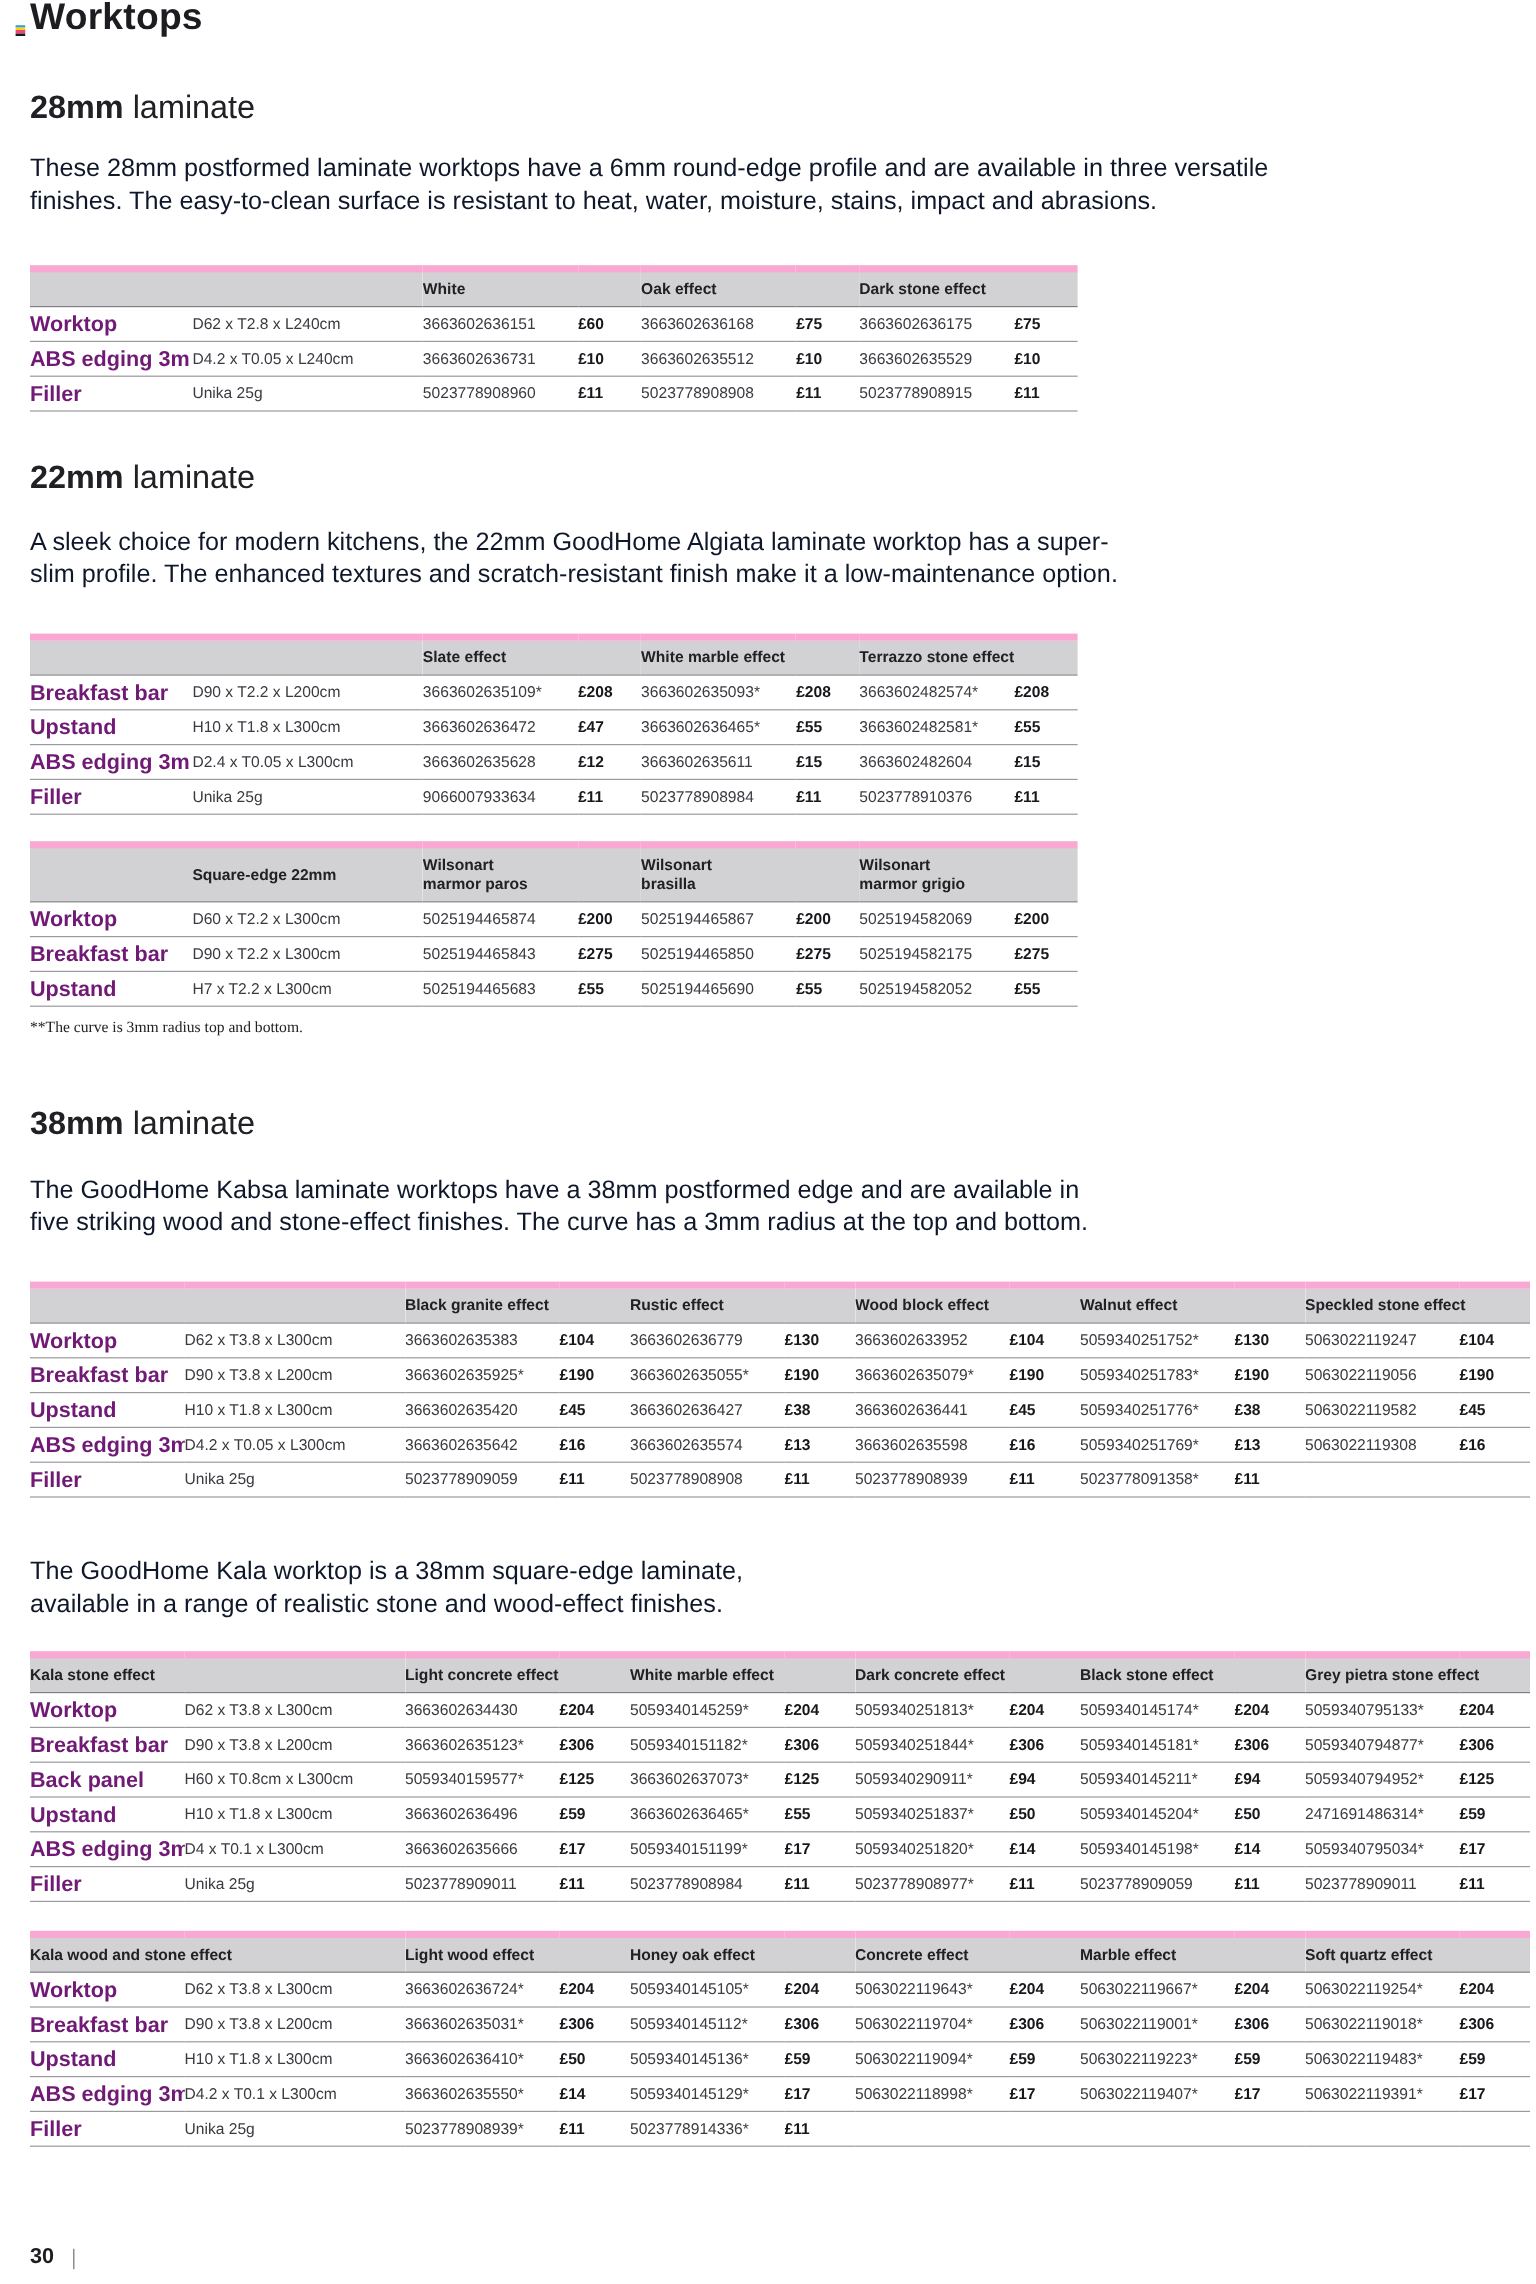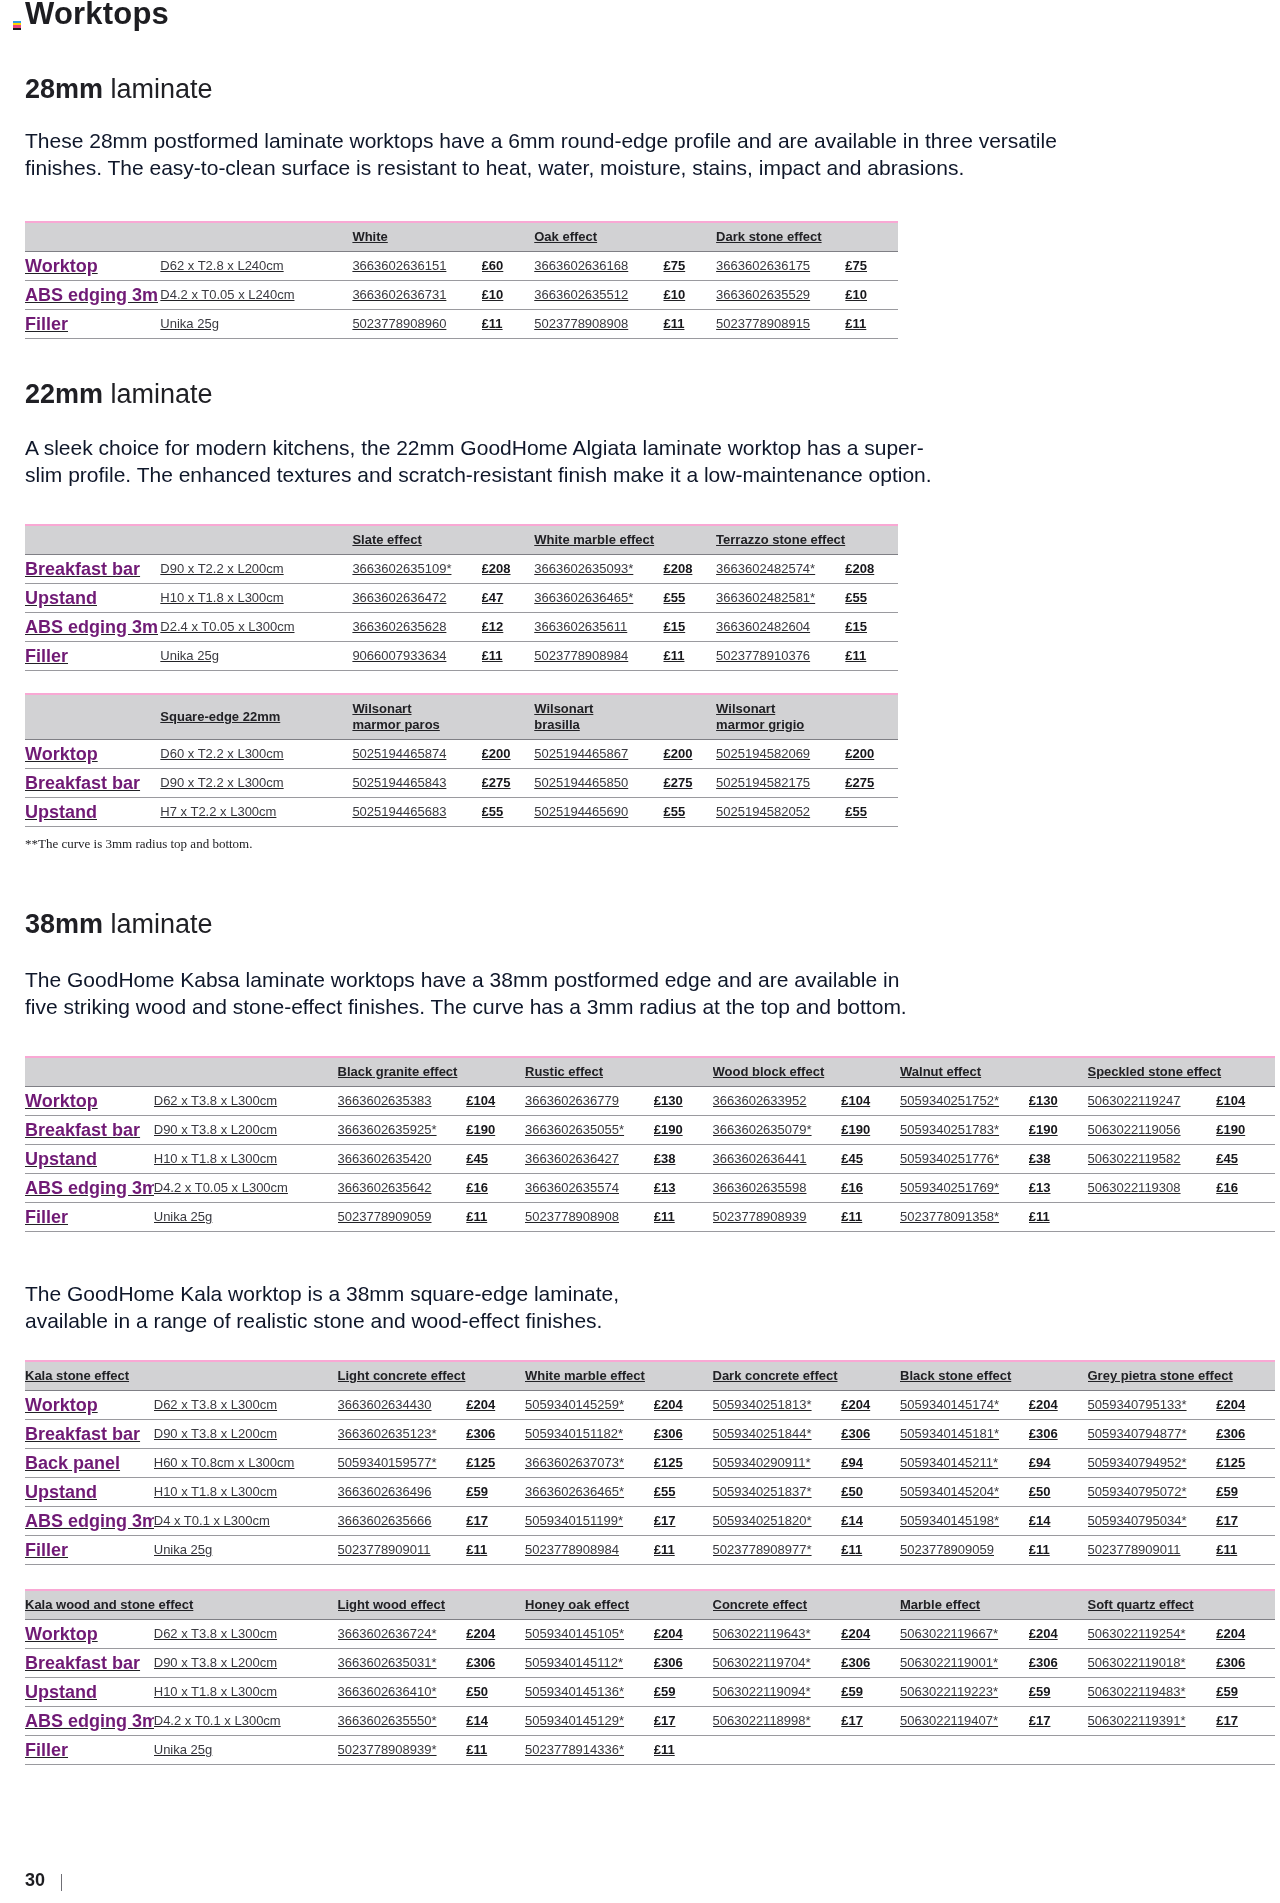--- a/index.html
+++ b/index.html
@@ -27,22 +27,21 @@
   p.lead {
     margin:0; font-size:21px; line-height:27px; color:#0f172a;
     white-space:pre-line; max-width:1140px;
   }
 
   
   .tblwrap-narrow { width:873px; }
   .tblwrap-wide  { width:1250px; }
   table.ptable {
     width:100%; border-collapse:collapse; table-layout:fixed;
-    border-top:2px solid #f9a8d4;
-    text-decoration:underline;
+    border-top:6px solid #f9a8d4;
   }
   table.ptable thead tr { border-bottom:1px solid #7f7f85; }
   table.ptable tbody tr { border-bottom:1px solid #9a9a9f; }
   table.ptable thead th {
     background:#d2d2d4; text-align:left; font-size:13px; font-weight:700;
     color:#212125; padding:6px 6px 6px 0; line-height:16px;
     white-space:pre-line; vertical-align:middle; overflow:hidden;
   }
   table.ptable tbody th.rowlabel {
     text-align:left; font-size:18px; font-weight:700; color:#701a75;
@@ -459,21 +458,21 @@
             <th class="rowlabel">Upstand</th>
             <td class="dims">H10 x T1.8 x L300cm</td>
             <td class="code">3663602636496</td>
             <td class="price">£59</td>
             <td class="code">3663602636465*</td>
             <td class="price">£55</td>
             <td class="code">5059340251837*</td>
             <td class="price">£50</td>
             <td class="code">5059340145204*</td>
             <td class="price">£50</td>
-            <td class="code">5059340795072*</td>
+            <td class="code">2471691486314*</td>
             <td class="price">£59</td>
           </tr>
           <tr>
             <th class="rowlabel">ABS edging 3m</th>
             <td class="dims">D4 x T0.1 x L300cm</td>
             <td class="code">3663602635666</td>
             <td class="price">£17</td>
             <td class="code">5059340151199*</td>
             <td class="price">£17</td>
             <td class="code">5059340251820*</td>

